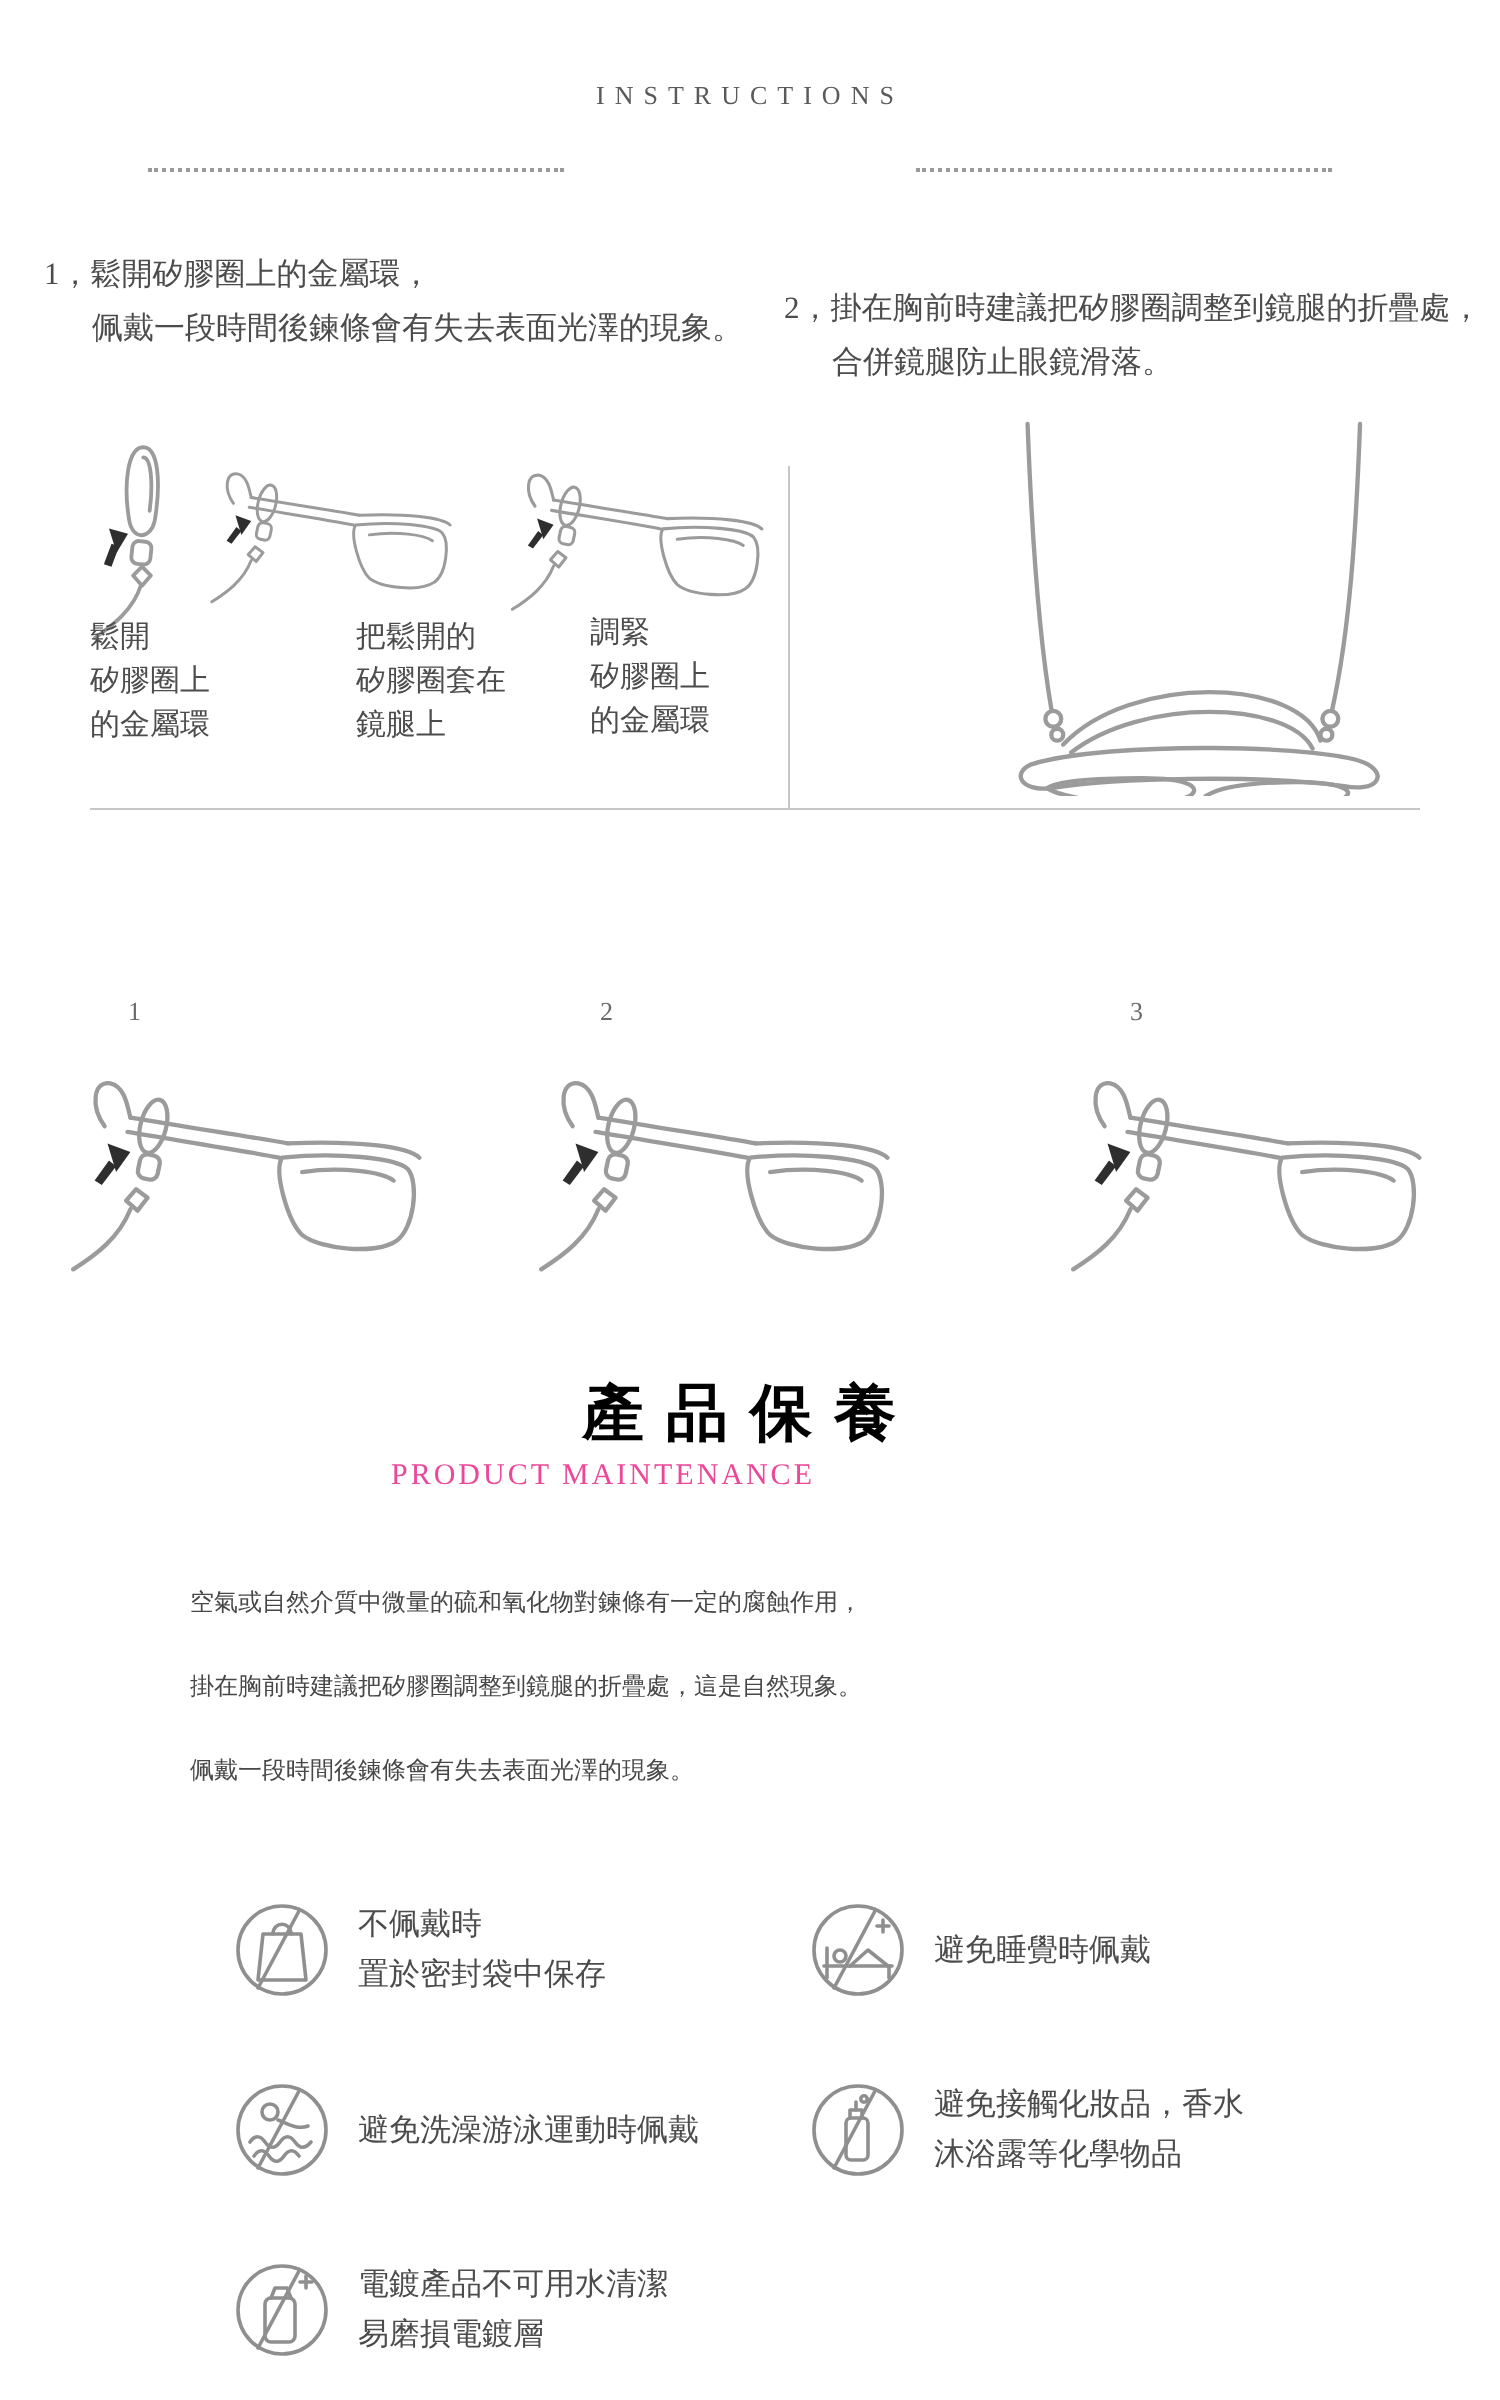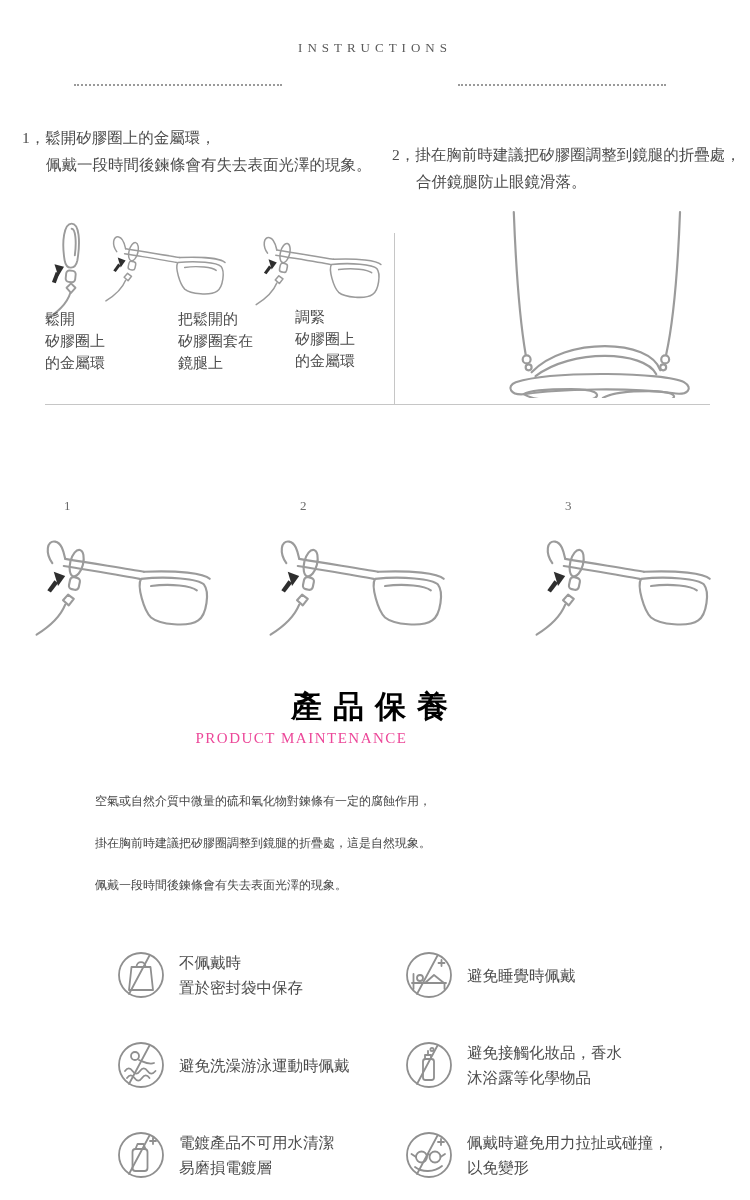--- a/index.html
+++ b/index.html
@@ -282,24 +282,15 @@
     <div class="care-cell">
       <svg class="care-icon">
           <use href="#sym-no-waterclean"></use>
         </svg>
       <div class="care-text">
         <div>電鍍產品不可用水清潔</div>
         <div>易磨損電鍍層</div>
       </div>
     </div>
 
-    <div class="care-cell">
-      <svg class="care-icon">
-          <use href="#sym-no-pull"></use>
-        </svg>
-      <div class="care-text">
-        <div>佩戴時避免用力拉扯或碰撞，</div>
-        <div>以免變形</div>
-      </div>
-    </div>
 
   </div>
 </div>
 
 </body></html>

